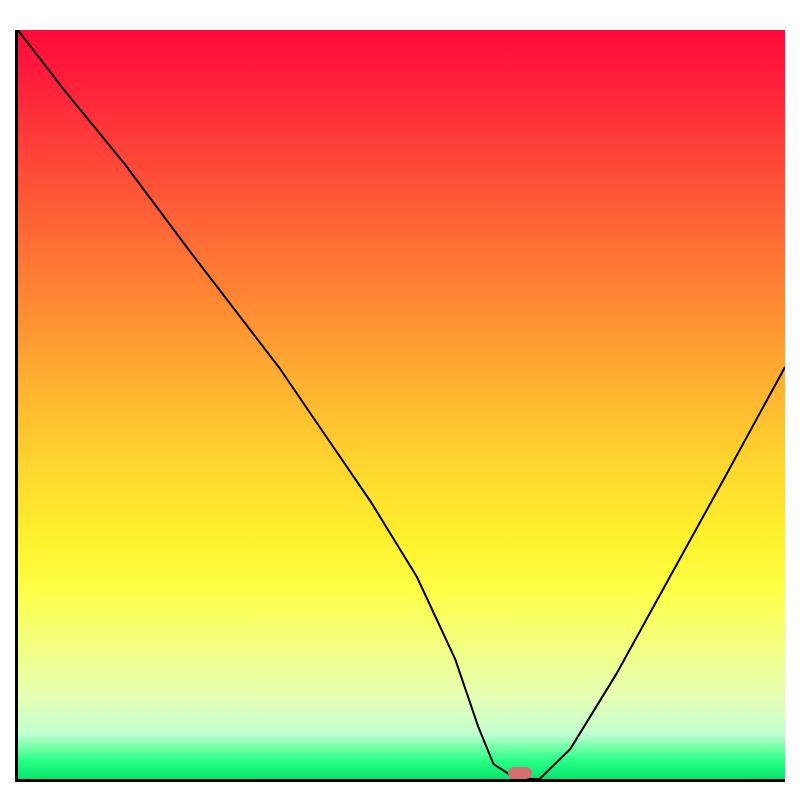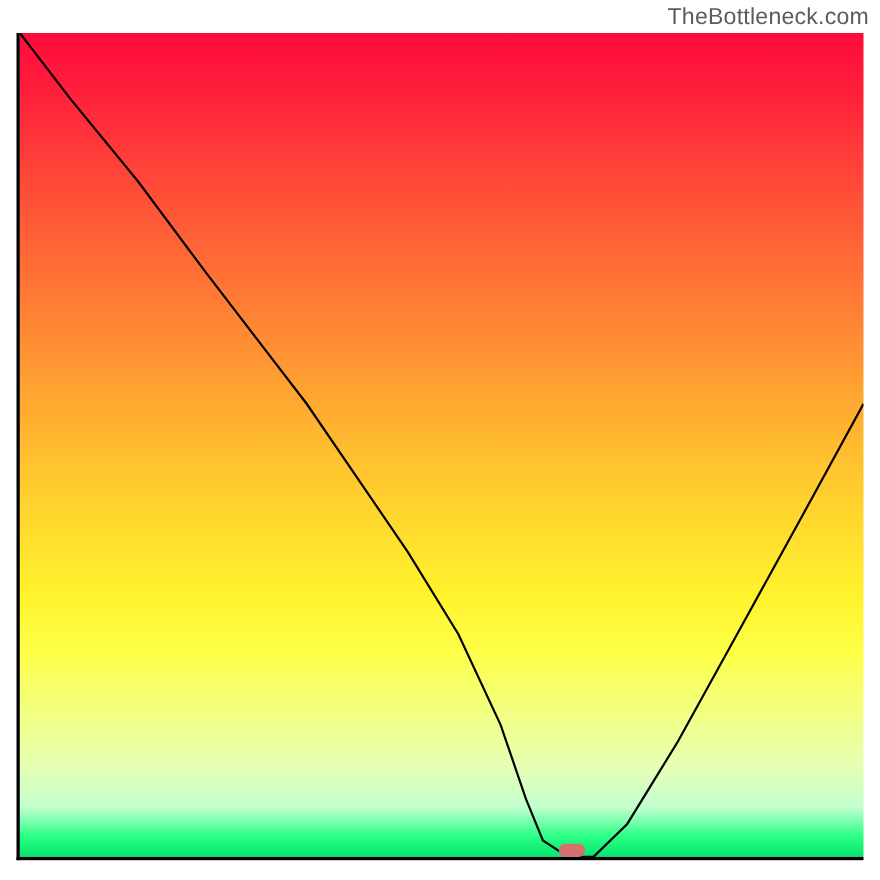--- a/index.html
+++ b/index.html
@@ -66,21 +66,20 @@
     color: #5c5c5c;
     letter-spacing: 0.2px;
     font-weight: 400;
   }
 </style>
 </head>
 <body>
 
 <div class="chart-wrap">
 
-  <div class="watermark">TheBottleneck.com</div>
 
   <div class="plot-area">
     <svg class="curve-svg" viewBox="0 0 100 100" preserveAspectRatio="none">
       <path d="M0.00 0.00 L6.00 8.00 L14.00 18.00 L22.00 29.00 L28.00 37.00 L34.00 45.00 L40.00 54.00 L46.00 63.00 L52.00 73.00 L57.00 84.00 L60.00 93.00 L62.00 98.00 L65.00 100.00 L68.00 100.00 L72.00 96.00 L78.00 86.00 L85.00 73.00 L92.00 60.00 L100.00 45.00" fill="none" stroke="#000" stroke-width="2" vector-effect="non-scaling-stroke"></path>
     </svg>
     <div class="marker" style="left: 65.5%; top: 99.2%;"></div>
   </div>
 
 </div>
 

